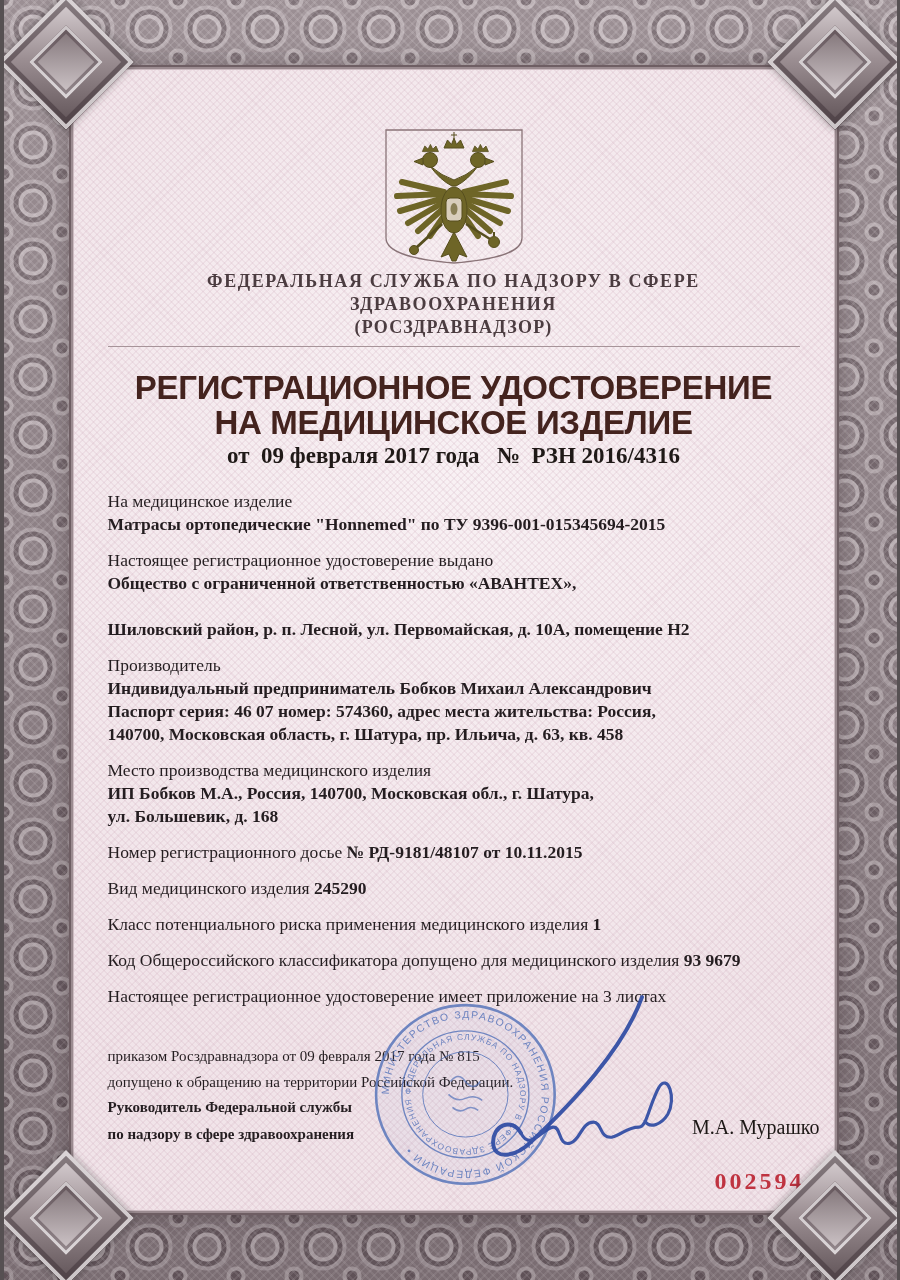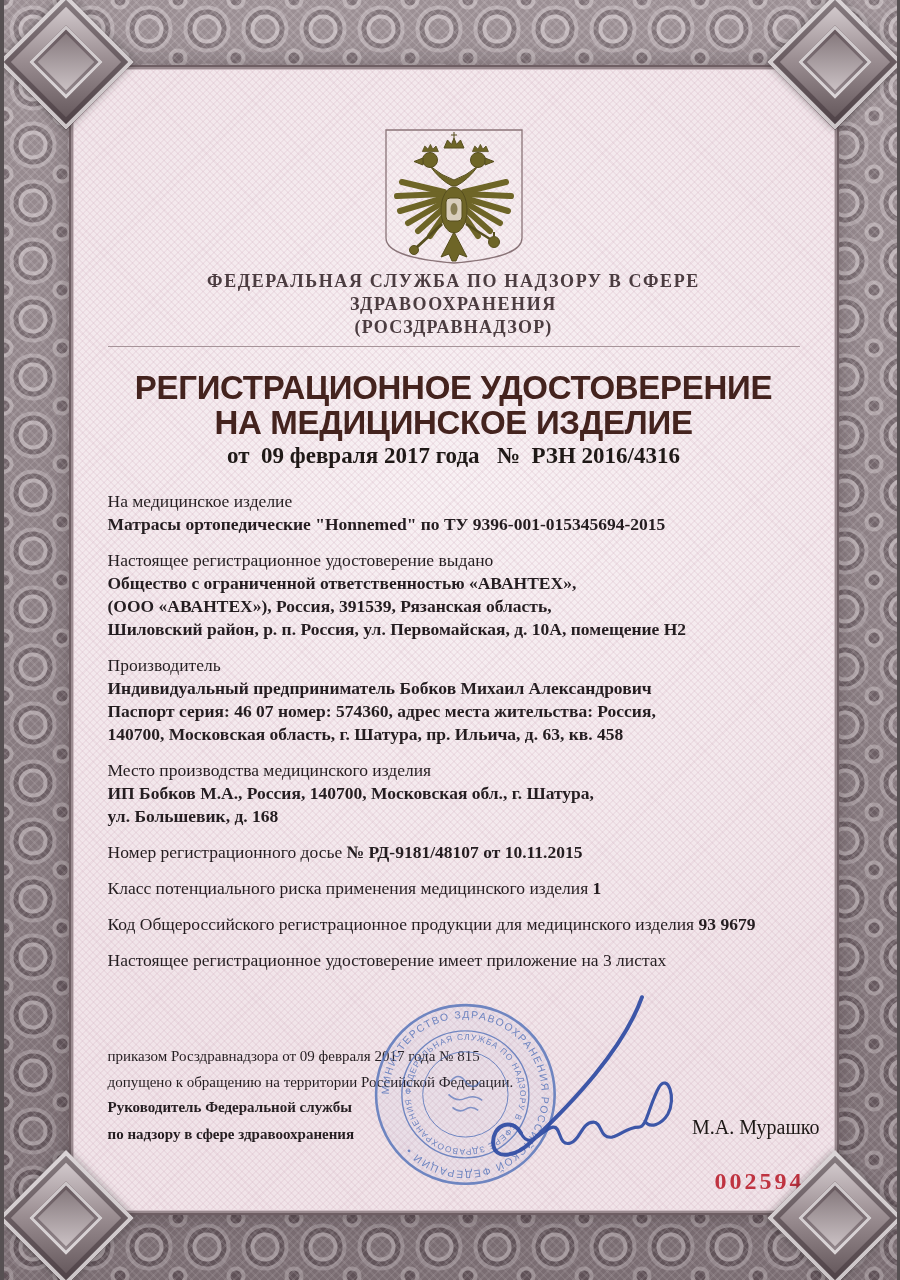--- a/index.html
+++ b/index.html
@@ -135,44 +135,48 @@
     <div class="dateline">от  09 февраля 2017 года   №  РЗН 2016/4316</div>
 
     <div class="body-text">
       <p class="para first">
         <span>На медицинское изделие</span><br>
         <span class="b">Матрасы ортопедические "Honnemed" по ТУ 9396-001-015345694-2015</span>
       </p>
       <p class="para">
         <span>Настоящее регистрационное удостоверение выдано</span><br>
         <span class="b">Общество с ограниченной ответственностью «АВАНТЕХ»,</span><br>
-        <span class="b">(ООО «АВАНТЕХ»), Россия, 391539, Рязанская область,</span><br>
-        <span class="b">Шиловский район, р. п. Россия, ул. Первомайская, д. 10А, помещение Н2</span>
+        <br>
+        <span class="b">Шиловский район, р. п. Лесной, ул. Первомайская, д. 10А, помещение Н2</span>
       </p>
       <p class="para">
         <span>Производитель</span><br>
         <span class="b">Индивидуальный предприниматель Бобков Михаил Александрович</span><br>
         <span class="b">Паспорт серия: 46 07 номер: 574360, адрес места жительства: Россия,</span><br>
         <span class="b">140700, Московская область, г. Шатура, пр. Ильича, д. 63, кв. 458</span>
       </p>
       <p class="para">
         <span>Место производства медицинского изделия</span><br>
         <span class="b">ИП Бобков М.А., Россия, 140700, Московская обл., г. Шатура,</span><br>
         <span class="b">ул. Большевик, д. 168</span>
       </p>
       <p class="para">
         <span>Номер регистрационного досье</span>
         <span class="b">№ РД-9181/48107 от 10.11.2015</span>
       </p>
       <p class="para">
+        <span>Вид медицинского изделия</span>
+        <span class="b">245290</span>
+      </p>
+      <p class="para">
         <span>Класс потенциального риска применения медицинского изделия</span>
         <span class="b">1</span>
       </p>
       <p class="para">
-        <span>Код Общероссийского регистрационное продукции для медицинского изделия</span>
+        <span>Код Общероссийского классификатора допущено для медицинского изделия</span>
         <span class="b">93 9679</span>
       </p>
       <p class="para">Настоящее регистрационное удостоверение имеет приложение на 3 листах</p>
     </div>
 
     <div class="footer-abs order-text">
       <div>приказом Росздравнадзора от 09 февраля 2017 года № 815</div>
       <div>допущено к обращению на территории Российской Федерации.</div>
     </div>
     <div class="footer-abs signer">

